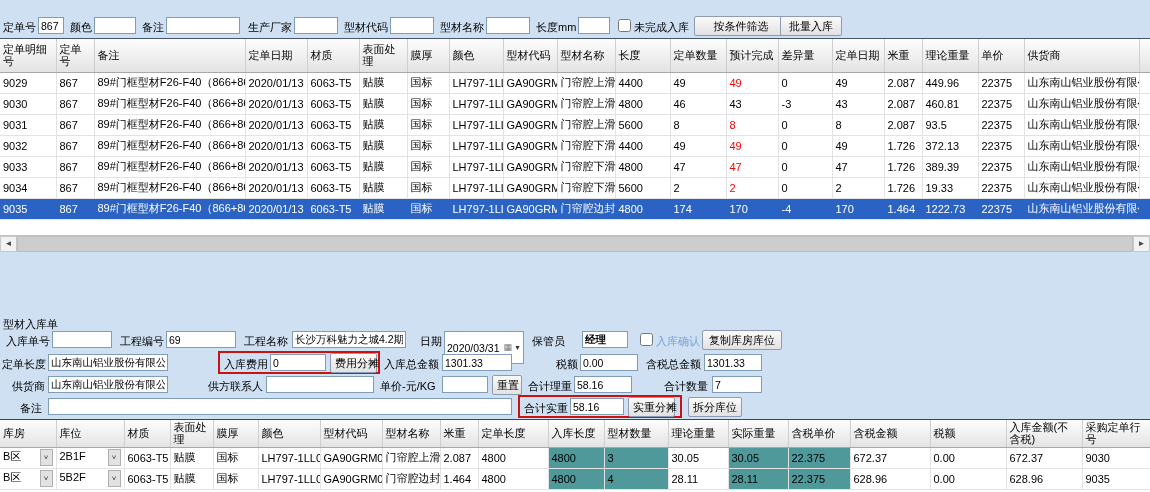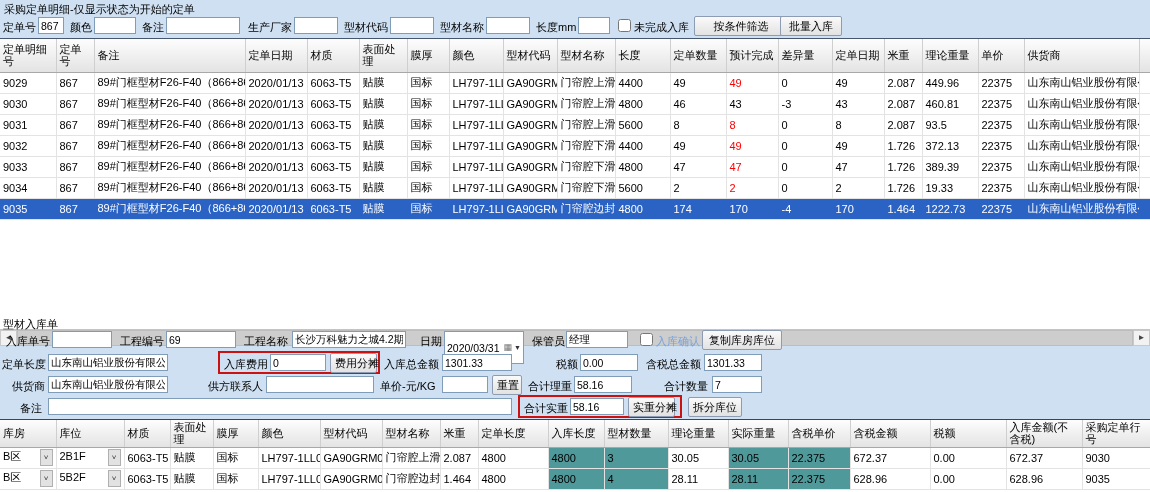--- a/index.html
+++ b/index.html
@@ -14,21 +14,21 @@
   .filter-bar{position:absolute;top:15px;left:0;width:1150px;height:23px;}
   .flabel{position:absolute;top:5px;font-size:11px;white-space:nowrap;}
   .fin{position:absolute;top:2px;height:17px;border:1px solid #7f9db9;background:#fff;
        font-size:10.5px;padding:0 2px;font-family:inherit;}
   .fro{background:#ffffff;}
   .btn{position:absolute;height:20px;background:linear-gradient(#fafafa,#e2e2e2);
        border:1px solid #8d9cb3;border-radius:2px;font-size:11px;font-family:inherit;
        padding:0 4px;white-space:nowrap;cursor:default;}
   .fcheck{position:absolute;width:13px;height:13px;margin:0;}
 
-  .grid-wrap{position:absolute;top:38px;left:0;width:1150px;height:308px;background:#fff;
+  .grid-wrap{position:absolute;top:38px;left:0;width:1150px;height:214px;background:#fff;
        border-top:1px solid #46566e;display:flex;flex-direction:column;}
   table{border-collapse:collapse;table-layout:fixed;width:1150px;font-size:11px;}
   th{font-weight:normal;text-align:left;padding:0 3px;line-height:1.15;vertical-align:middle;
      background:linear-gradient(#fdfdfd,#e3e3e3);
      border-right:1px solid #cfcfcf;border-bottom:1px solid #a8a8a8;overflow:hidden;}
   .ogrid th{height:33px;}
   .igrid th{height:27px;}
   td{height:21px;padding:0 3px;border-right:1px solid #e3e3e3;border-bottom:1px solid #e3e3e3;
      white-space:nowrap;overflow:hidden;vertical-align:middle;}
   tr.sel td{background:var(--sel);color:#fff;border-right-color:var(--sel);}
@@ -57,21 +57,20 @@
 
   .combo-txt{display:inline-block;max-width:calc(100% - 15px);overflow:hidden;vertical-align:middle;}
   .combo-arrow{float:right;width:13px;height:17px;background:#e2e2e2;border:1px solid #b0b0b0;
        font-size:8px;line-height:15px;text-align:center;color:#333;}
 </style>
 </head>
 <body>
 
 <div class="page">
 
-  <div class="caption">采购定单明细-仅显示状态为开始的定单</div>
 
   <div class="filter-bar">
     <span class="flabel" style="left:3px">定单号</span>
     <input class="fin" style="left: 38px; width: 26px;" value="867">
     <span class="flabel" style="left:70px">颜色</span>
     <input class="fin" style="left: 94px; width: 42px;" value="">
     <span class="flabel" style="left:142px">备注</span>
     <input class="fin" style="left: 166px; width: 74px;" value="">
     <span class="flabel" style="left:248px">生产厂家</span>
     <input class="fin" style="left: 294px; width: 44px;" value="">
@@ -312,21 +311,21 @@
     <input class="fin" style="left: 166px; top: 1px; width: 70px;" value="69">
     <span class="flabel" style="left:244px;top:4px">工程名称</span>
     <input class="fin fro" style="left: 292px; top: 1px; width: 114px;" value="长沙万科魅力之城4.2期">
     <span class="flabel" style="left:420px;top:4px">日期</span>
     <div class="datefield" style="left:444px;top:1px;width:80px">
       <span>2020/03/31</span>
       <span class="cal-ic">▦</span>
       <span class="dd-ic">▼</span>
     </div>
     <span class="flabel" style="left:532px;top:4px">保管员</span>
-    <input class="fin fro" style="left: 566px; top: 1px; width: 62px;" value="经理">
+    <input class="fin fro" style="left: 582px; top: 1px; width: 46px; font-weight: bold;" value="经理">
     <input type="checkbox" class="fcheck" style="left: 640px; top: 3px;">
     <span class="flabel blue-label" style="left:656px;top:4px">入库确认</span>
     <button class="btn" style="left:702px;top:0;width:80px">复制库房库位</button>
 
     <span class="flabel" style="left:2px;top:27px">定单长度</span>
     <input class="fin fro" style="left: 48px; top: 24px; width: 120px;" value="山东南山铝业股份有限公司">
     <span class="flabel" style="left:224px;top:27px">入库费用</span>
     <input class="fin" style="left: 270px; top: 24px; width: 56px;" value="0">
     <button class="btn" style="left:330px;top:23px;width:47px">费用分摊</button>
     <span class="flabel" style="left:384px;top:27px">入库总金额</span>

